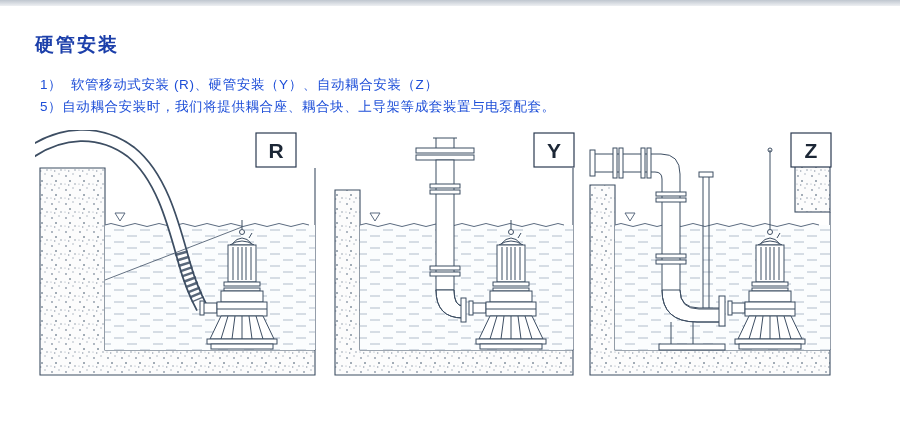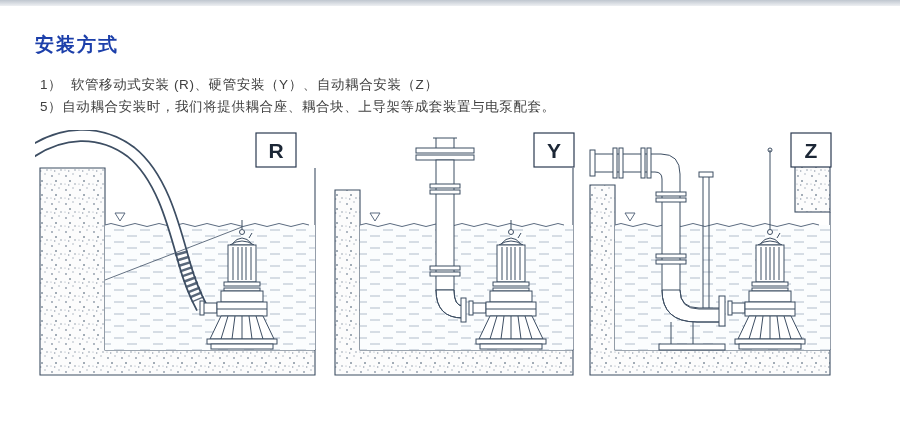--- a/index.html
+++ b/index.html
@@ -9,21 +9,21 @@
   }
   .top-band{
     position:absolute;left:0;top:0;width:900px;height:6px;
     background:linear-gradient(#bfc6cf,#eef0f3);
   }
   .page-title{
     position:absolute;left:35px;top:32px;
     font-size:19px;font-weight:bold;color:#1c3faa;letter-spacing:2px;
   }
   .note{
-    position:absolute;left:40px;color:#404040;font-size:13.5px;
+    position:absolute;left:40px;color:#1d4ed8;font-size:13.5px;
     letter-spacing:0.6px;white-space:pre;
   }
   .note1{top:76px;}
   .note2{top:98px;}
   .diagram{position:absolute;top:130px;}
   .diagram svg{display:block;}
   .d1{left:35px;}
   .d2{left:330px;}
   .d3{left:585px;}
   svg text.label{
@@ -76,21 +76,21 @@
         <line x1="59" y1="96" x2="66" y2="119"></line>
         <rect x="10" y="119" width="70" height="5" fill="#fff"></rect>
         <rect x="14" y="124" width="62" height="5" fill="#fff"></rect>
       </g>
     </symbol>
   </defs>
 </svg>
 
 <div class="top-band"></div>
 
-<div class="page-title">安装方式</div>
+<div class="page-title">硬管安装</div>
 <div class="note note1">1）  软管移动式安装 (R)、硬管安装（Y）、自动耦合安装（Z）</div>
 <div class="note note2">5）自动耦合安装时，我们将提供耦合座、耦合块、上导架等成套装置与电泵配套。</div>
 
 <figure class="diagram d1" style="margin:0">
   <svg width="285" height="252" viewBox="0 0 285 252">
     <g stroke="#3d4e63" stroke-width="1.1">
       <path d="M5,38 H70 V220 H280 V245 H5 Z" fill="url(#concrete)"></path>
       <line x1="280" y1="38" x2="280" y2="220"></line>
     </g>
     <g>

